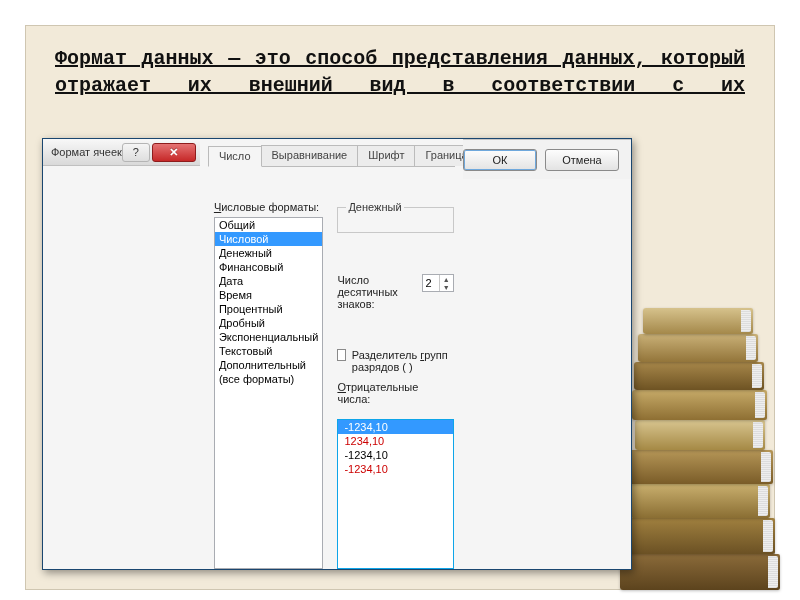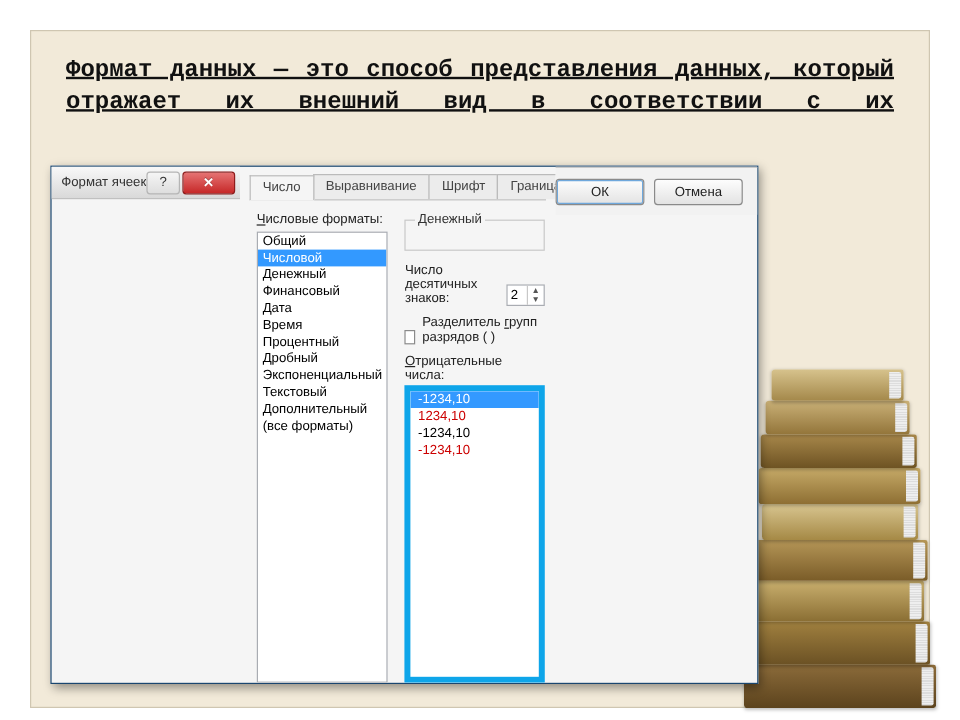--- a/index.html
+++ b/index.html
@@ -94,20 +94,21 @@
   .tbtn.close{
     width:44px;margin-right:4px;
     background:linear-gradient(#e57373,#c62828);
     border:1px solid #8e1c1c;color:#fff;font-weight:bold;text-shadow:0 -1px 0 rgba(0,0,0,.3);
   }
   .body {
     flex:1;
     padding: 6px 8px 0 8px;
     display:flex;flex-direction:column;
     overflow:hidden;
+    gap:24px;
   }
   .tabs {
     display:flex;
     gap:0;
     border-bottom:1px solid #bbb;
     height:22px;
   }
   .tab {
     padding:3px 10px 0;
     border:1px solid #bbb;
@@ -140,34 +141,34 @@
   .listbox .item{padding:1px 4px;white-space:nowrap;}
   .listbox .item.sel{background:#3399ff;color:#fff;}
   .right-col{flex:1;display:flex;flex-direction:column;}
   fieldset.sample{
     border:1px solid #c8c8c8;
     margin:0 0 10px 0;
     padding:6px 8px 8px 8px;
     height:32px;
   }
   fieldset.sample legend{font-size:11px;color:#333;}
-  .row{display:flex;align-items:flex-end;margin-bottom:8px;gap:6px;}
+  .row{display:flex;align-items:flex-start;margin-bottom:8px;gap:6px;margin-top:31px;}
   .spin {
     width:50px;height:18px;border:1px solid #a9acb2;background:#fff;
     display:flex;align-items:center;padding:0 3px;position:relative;
   }
   .spin .arrows{
     position:absolute;right:0;top:0;bottom:0;width:14px;
     border-left:1px solid #c8c8c8;
     display:flex;flex-direction:column;
   }
   .spin .arrows div{flex:1;display:flex;align-items:center;justify-content:center;font-size:7px;color:#555;line-height:1;}
   .checkbox{width:12px;height:12px;border:1px solid #8a8a8a;background:#fff;display:inline-block;}
   .neglist{
-    flex:1;border:5px solid #0ea5e9;background:#fff;margin-top:2px;
+    flex:1;border:1px solid #0ea5e9;background:#fff;margin-top:14px;
     height:120px;overflow:hidden;
   }
   .neglist .nitem{padding:1px 6px;}
   .neglist .nitem.sel{background:#3399ff;color:#fff;}
   .neglist .nitem.red{color:#c00;}
   .desc {
     color:#444;
     padding:6px 8px 0 8px;
     line-height:1.35;
   }

